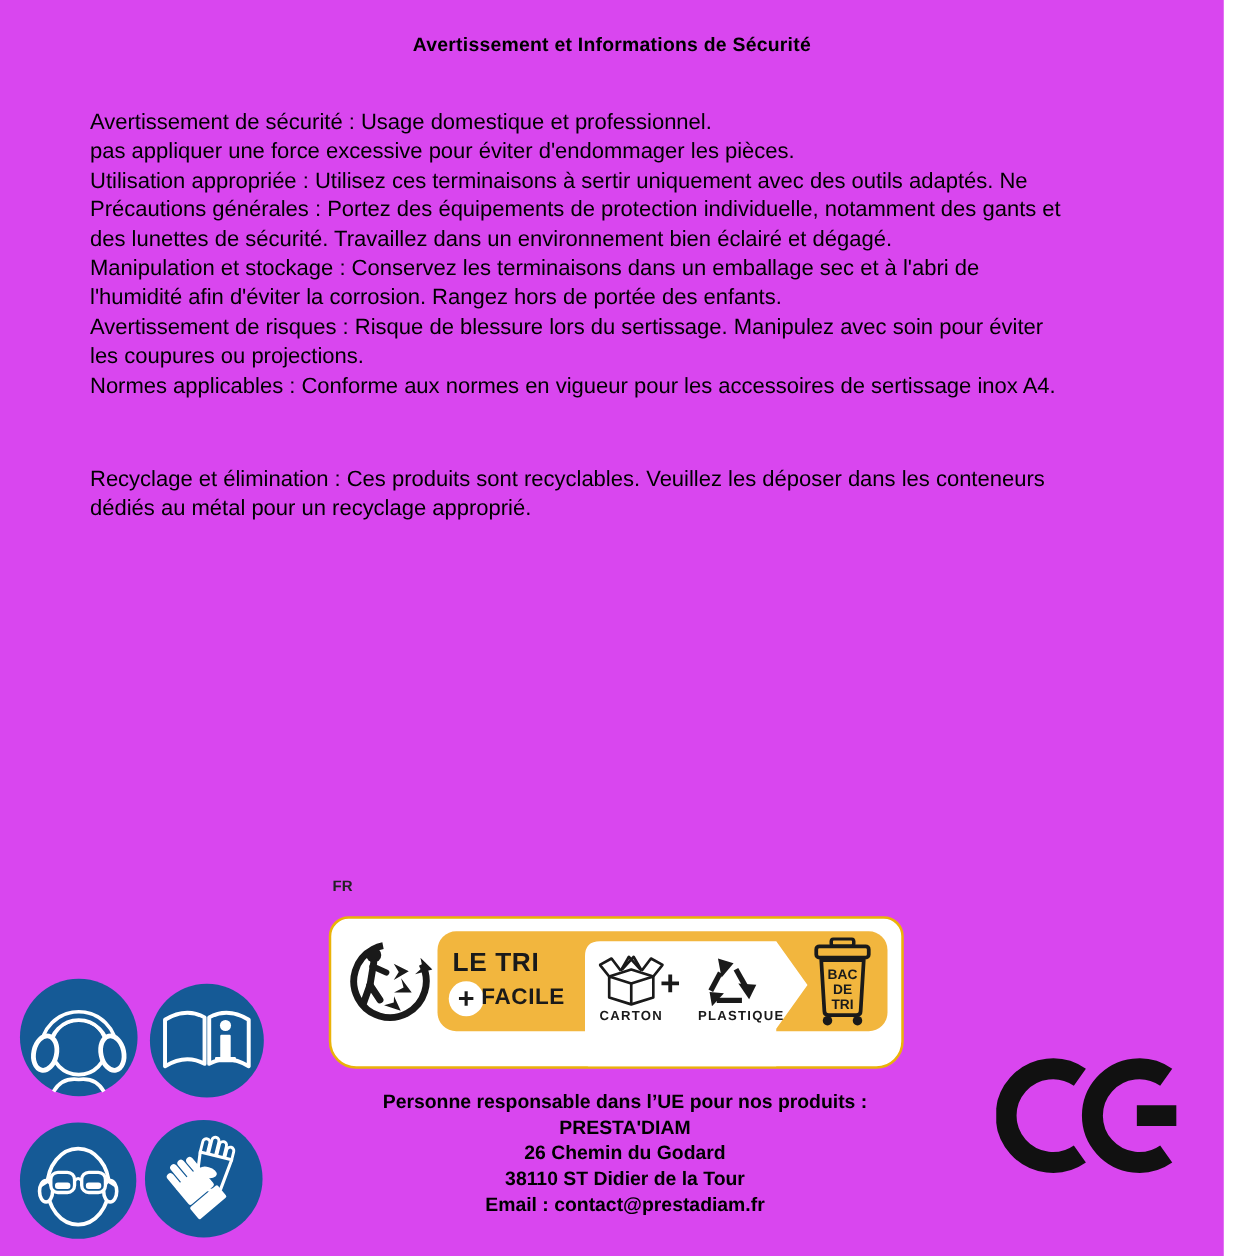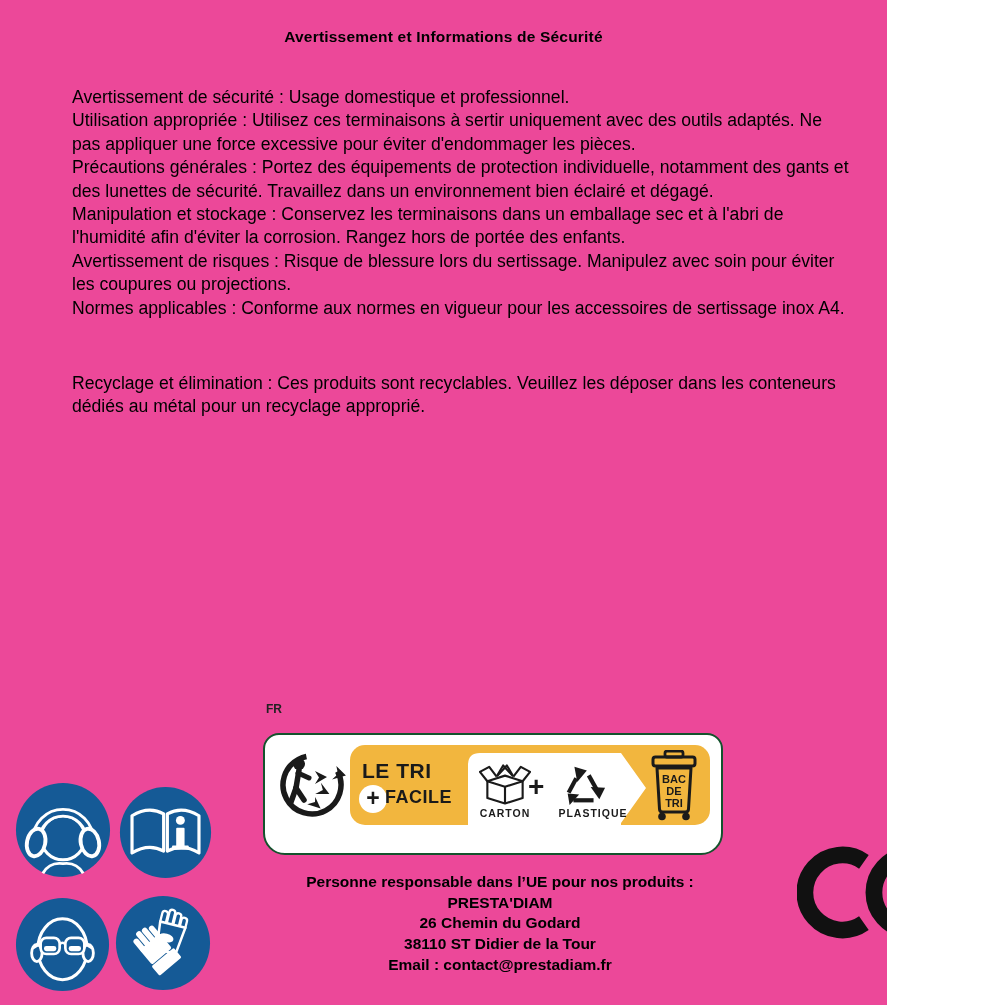--- a/index.html
+++ b/index.html
@@ -1,30 +1,30 @@
 <!DOCTYPE html>
 <html><head>
 <meta charset="utf-8">
 <style>
   html,body{margin:0;padding:0;background:#fff;}
-  #page{position:relative;width:887px;height:1005px;background:#ec4899;overflow:hidden;
+  #page{position:relative;width:979px;height:1005px;background:#d946ef;overflow:hidden;
         font-family:"Liberation Sans",sans-serif;color:#000;}
   .doc-title{position:absolute;top:28px;left:0;width:100%;text-align:center;
              font-size:15.5px;font-weight:bold;letter-spacing:.2px;}
   .body-block{position:absolute;left:72px;top:86px;}
   .body-block .line{font-size:17.6px;line-height:23.4px;white-space:nowrap;}
   .recycle-block{position:absolute;left:72px;top:372px;}
   .recycle-block .line{font-size:17.6px;line-height:23.4px;white-space:nowrap;}
 
   .icon{position:absolute;}
 
   
   .fr-tag{position:absolute;left:266px;top:702px;font-size:12px;font-weight:bold;color:#222;}
   .infotri{position:absolute;left:263px;top:733px;width:460px;height:122px;background:#fff;
-           border:2px solid #14532d;border-radius:16px 16px 22px 22px;box-sizing:border-box;overflow:hidden;}
+           border:2px solid #eab308;border-radius:16px 16px 22px 22px;box-sizing:border-box;overflow:hidden;}
   .yellow-band{position:absolute;left:85px;top:10px;width:360px;height:80px;
                background:#F2B63E;border-radius:15px;}
   .win-svg{position:absolute;left:201px;top:16px;}
   .letri-1{position:absolute;left:97px;top:24px;font-size:21px;font-weight:800;color:#1a1a1a;letter-spacing:.5px;}
   .plus-circle{position:absolute;left:94px;top:50px;width:28px;height:28px;border-radius:50%;
                background:#fff;text-align:center;line-height:26px;font-size:23px;font-weight:900;color:#1a1a1a;}
   .letri-2{position:absolute;left:120px;top:52px;font-size:18px;font-weight:700;color:#1a1a1a;letter-spacing:.5px;}
   .mat-label{position:absolute;top:72px;font-size:10.5px;font-weight:bold;color:#1a1a1a;
              letter-spacing:1px;text-align:center;width:80px;}
   .mat-plus{position:absolute;left:263px;top:36px;font-size:28px;font-weight:900;color:#1a1a1a;}
@@ -38,22 +38,22 @@
 </style>
 </head>
 <body>
 
 <div id="page">
 
   <div class="doc-title">Avertissement et Informations de Sécurité</div>
 
   <div class="body-block">
     <div class="line">Avertissement de sécurité : Usage domestique et professionnel.</div>
+    <div class="line">pas appliquer une force excessive pour éviter d'endommager les pièces.</div>
     <div class="line">Utilisation appropriée : Utilisez ces terminaisons à sertir uniquement avec des outils adaptés. Ne</div>
-    <div class="line">pas appliquer une force excessive pour éviter d'endommager les pièces.</div>
     <div class="line">Précautions générales : Portez des équipements de protection individuelle, notamment des gants et</div>
     <div class="line">des lunettes de sécurité. Travaillez dans un environnement bien éclairé et dégagé.</div>
     <div class="line">Manipulation et stockage : Conservez les terminaisons dans un emballage sec et à l'abri de</div>
     <div class="line">l'humidité afin d'éviter la corrosion. Rangez hors de portée des enfants.</div>
     <div class="line">Avertissement de risques : Risque de blessure lors du sertissage. Manipulez avec soin pour éviter</div>
     <div class="line">les coupures ou projections.</div>
     <div class="line">Normes applicables : Conforme aux normes en vigueur pour les accessoires de sertissage inox A4.</div>
   </div>
 
   <div class="recycle-block">

